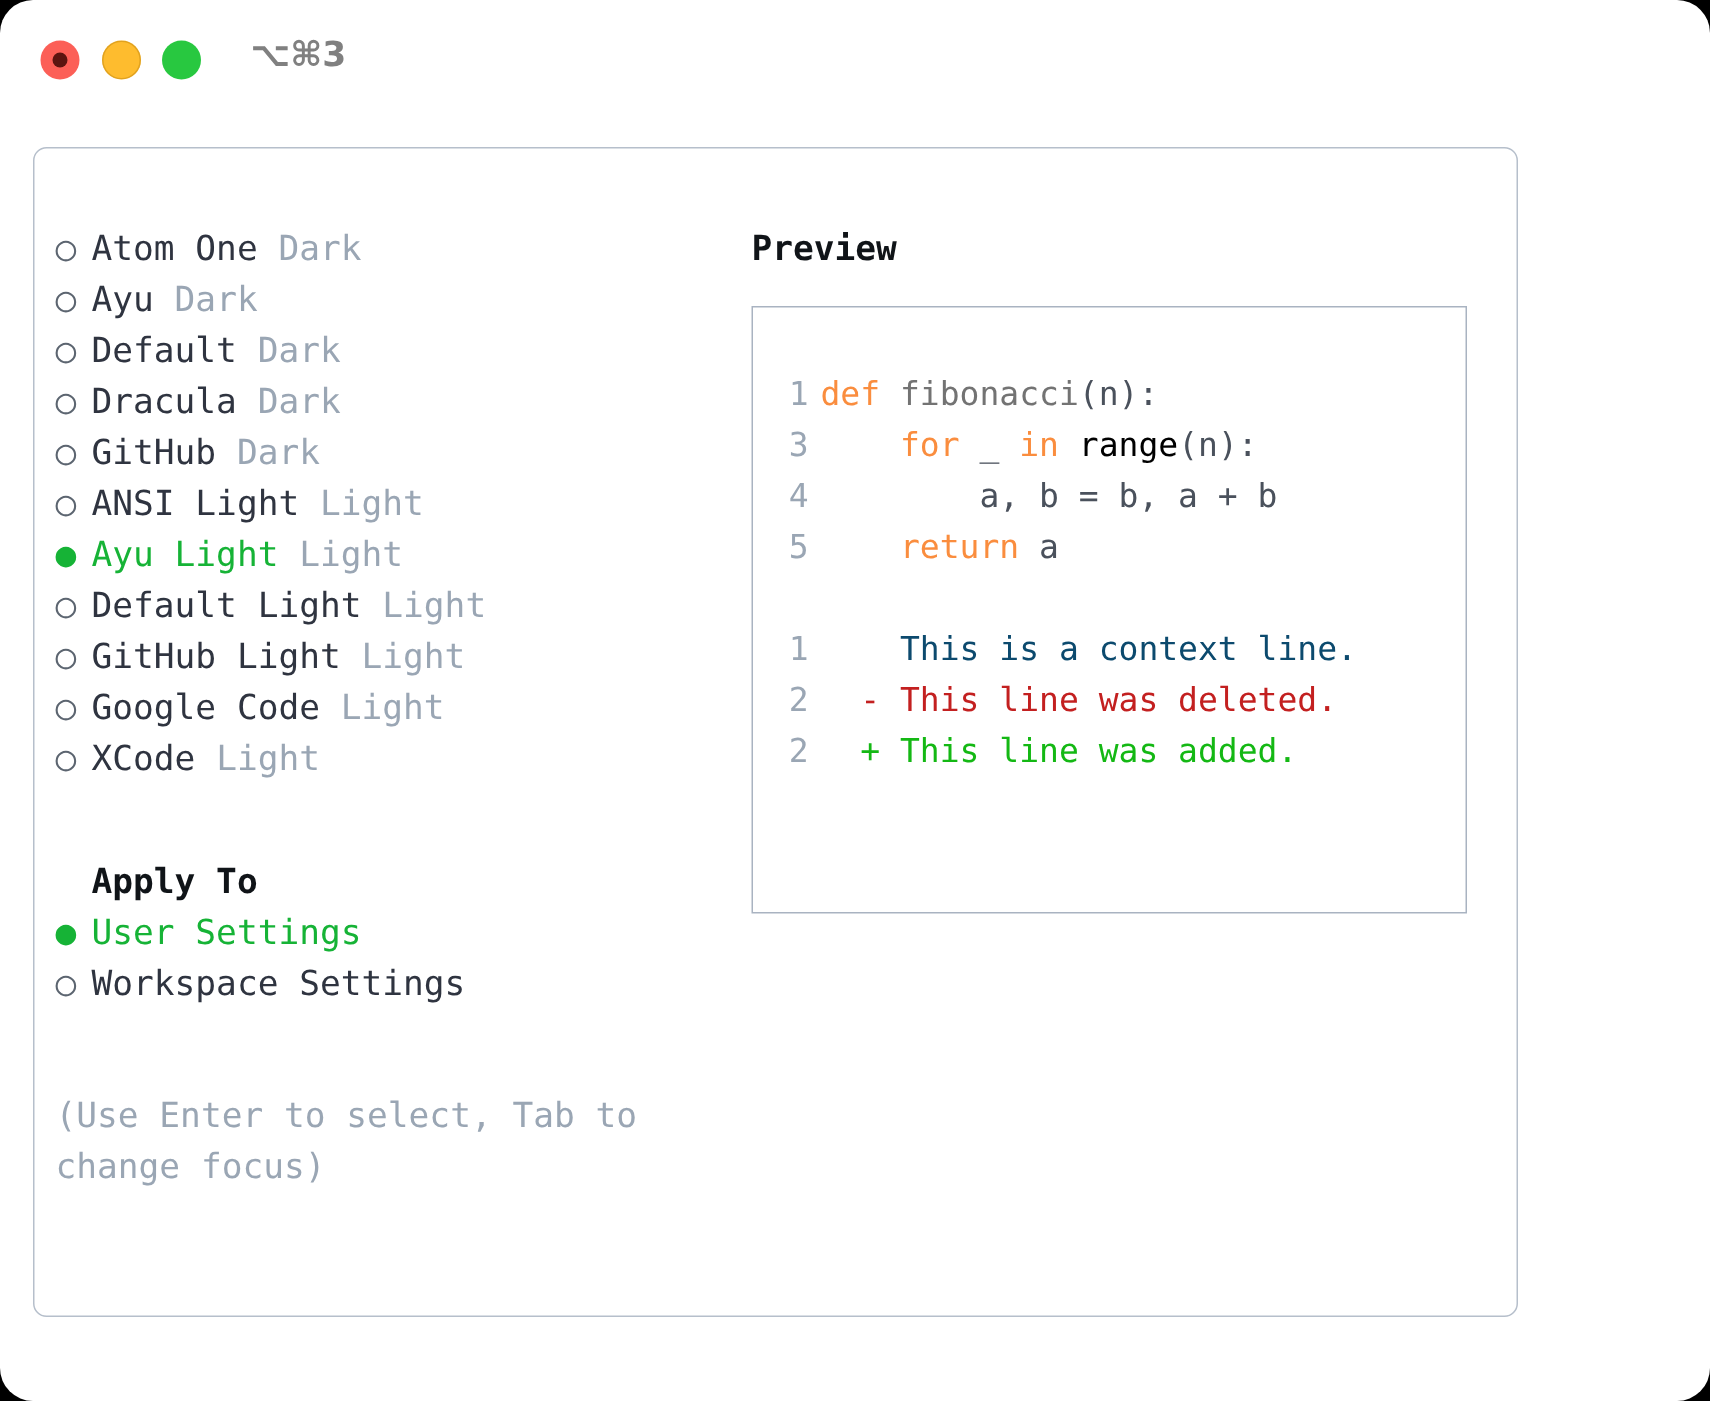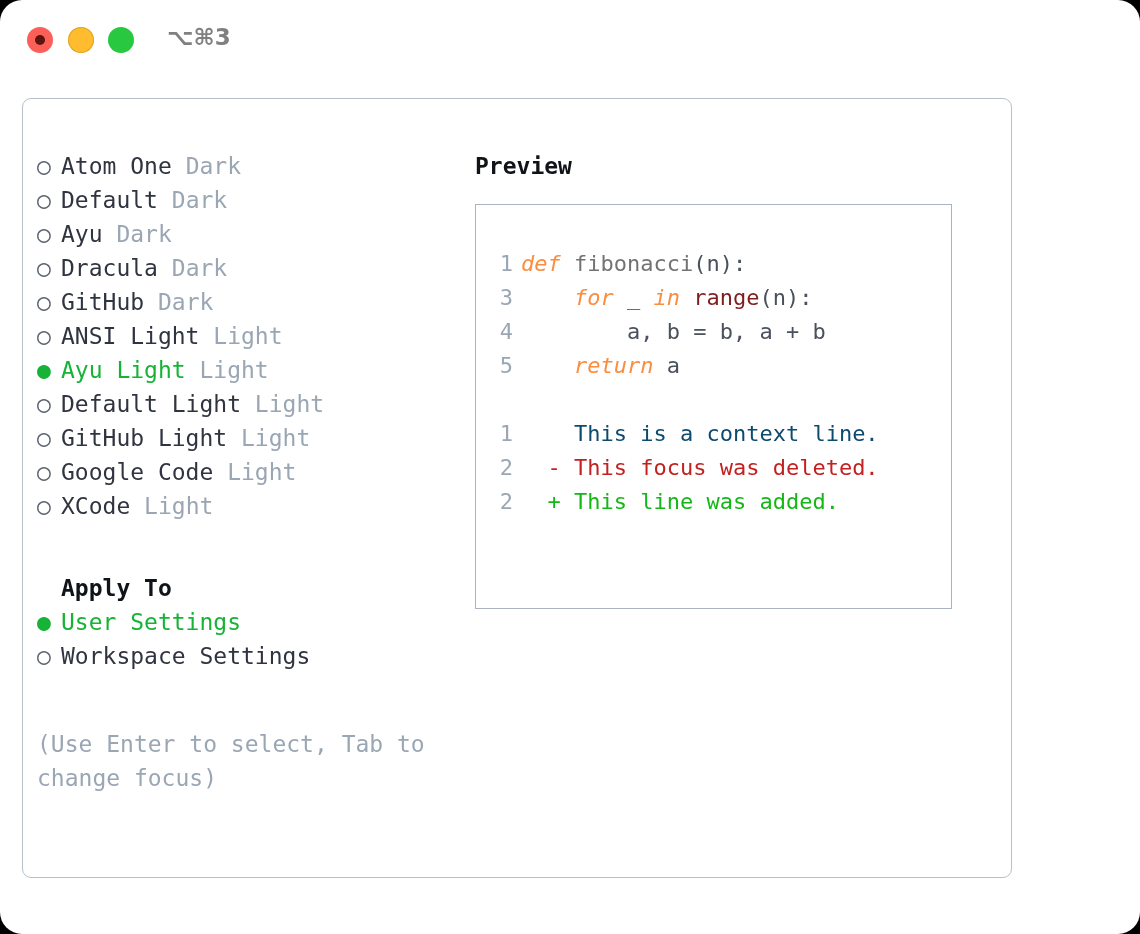--- a/index.html
+++ b/index.html
@@ -131,21 +131,21 @@
     font-size: 23px;
     line-height: 34px;
     color: #9aa6b4;
     width: 410px;
     white-space: pre-wrap;
   }
 
   
   #right-col {
     position: absolute;
-    left: 452px;
+    left: 478px;
     top: 50px;
     width: 500px;
   }
   #preview-title {
     font-size: 23px;
     font-weight: bold;
     color: #101418;
     line-height: 34px;
     height: 34px;
   }
@@ -171,24 +171,24 @@
     white-space: pre;
     color: #4a515c;
   }
   .lineno {
     display: inline-block;
     width: 22px;
     text-align: right;
     color: #9aa6b4;
     margin-right: 8px;
   }
-  .kw   { color: #fa8d3e; font-style: italic; }
+  .kw   { color: #fa8d3e; }
   .fn   { color: #737373; }
   .num  { color: #a37acc; }
-  .bi   { color: #7f1d1d; }
+  .bi   { color: #000000; }
   .pl   { color: #4a515c; }
 
   #diff-gap { height: 34px; }
   .diff-line {
     font-size: 22px;
     line-height: 34px;
     height: 34px;
     white-space: pre;
   }
   .diff-ctx { color: #0c4a6e; }
@@ -207,22 +207,22 @@
     <div id="shortcut">⌥⌘3</div>
   </div>
 
   <div id="panel">
 
     <div id="left-col">
 
 
       <div id="theme-list">
           <div class="row"><span class="bullet">○</span><span class="label">Atom One</span><span class="suffix"> Dark</span></div>
+          <div class="row"><span class="bullet">○</span><span class="label">Ayu</span><span class="suffix"> Dark</span></div>
           <div class="row"><span class="bullet">○</span><span class="label">Default</span><span class="suffix"> Dark</span></div>
-          <div class="row"><span class="bullet">○</span><span class="label">Ayu</span><span class="suffix"> Dark</span></div>
           <div class="row"><span class="bullet">○</span><span class="label">Dracula</span><span class="suffix"> Dark</span></div>
           <div class="row"><span class="bullet">○</span><span class="label">GitHub</span><span class="suffix"> Dark</span></div>
           <div class="row"><span class="bullet">○</span><span class="label">ANSI Light</span><span class="suffix"> Light</span></div>
           <div class="row selected"><span class="bullet filled">●</span><span class="label">Ayu Light</span><span class="suffix"> Light</span></div>
           <div class="row"><span class="bullet">○</span><span class="label">Default Light</span><span class="suffix"> Light</span></div>
           <div class="row"><span class="bullet">○</span><span class="label">GitHub Light</span><span class="suffix"> Light</span></div>
           <div class="row"><span class="bullet">○</span><span class="label">Google Code</span><span class="suffix"> Light</span></div>
           <div class="row"><span class="bullet">○</span><span class="label">XCode</span><span class="suffix"> Light</span></div>
         </div>
 
@@ -244,21 +244,21 @@
         <div id="code-area">
           <div id="code-lines">
               <div class="code-line"><span class="lineno">1</span><span class="kw">def</span><span class="pl"> </span><span class="fn">fibonacci</span><span class="pl">(n):</span></div>
               <div class="code-line"><span class="lineno">3</span><span class="pl">    </span><span class="kw">for</span><span class="pl"> _ </span><span class="kw">in</span><span class="pl"> </span><span class="bi">range</span><span class="pl">(n):</span></div>
               <div class="code-line"><span class="lineno">4</span><span class="pl">        a, b = b, a + b</span></div>
               <div class="code-line"><span class="lineno">5</span><span class="pl">    </span><span class="kw">return</span><span class="pl"> a</span></div>
             </div>
           <div id="diff-gap"></div>
           <div id="diff-lines">
               <div class="diff-line"><span class="lineno">1</span><span class="diff-ctx">    This is a context line.</span></div>
-              <div class="diff-line"><span class="lineno">2</span><span class="diff-del">  - This focus was deleted.</span></div>
+              <div class="diff-line"><span class="lineno">2</span><span class="diff-del">  - This line was deleted.</span></div>
               <div class="diff-line"><span class="lineno">2</span><span class="diff-add">  + This line was added.</span></div>
             </div>
         </div>
       </div>
     </div>
 
   </div>
 </div>
 
 </body></html>

